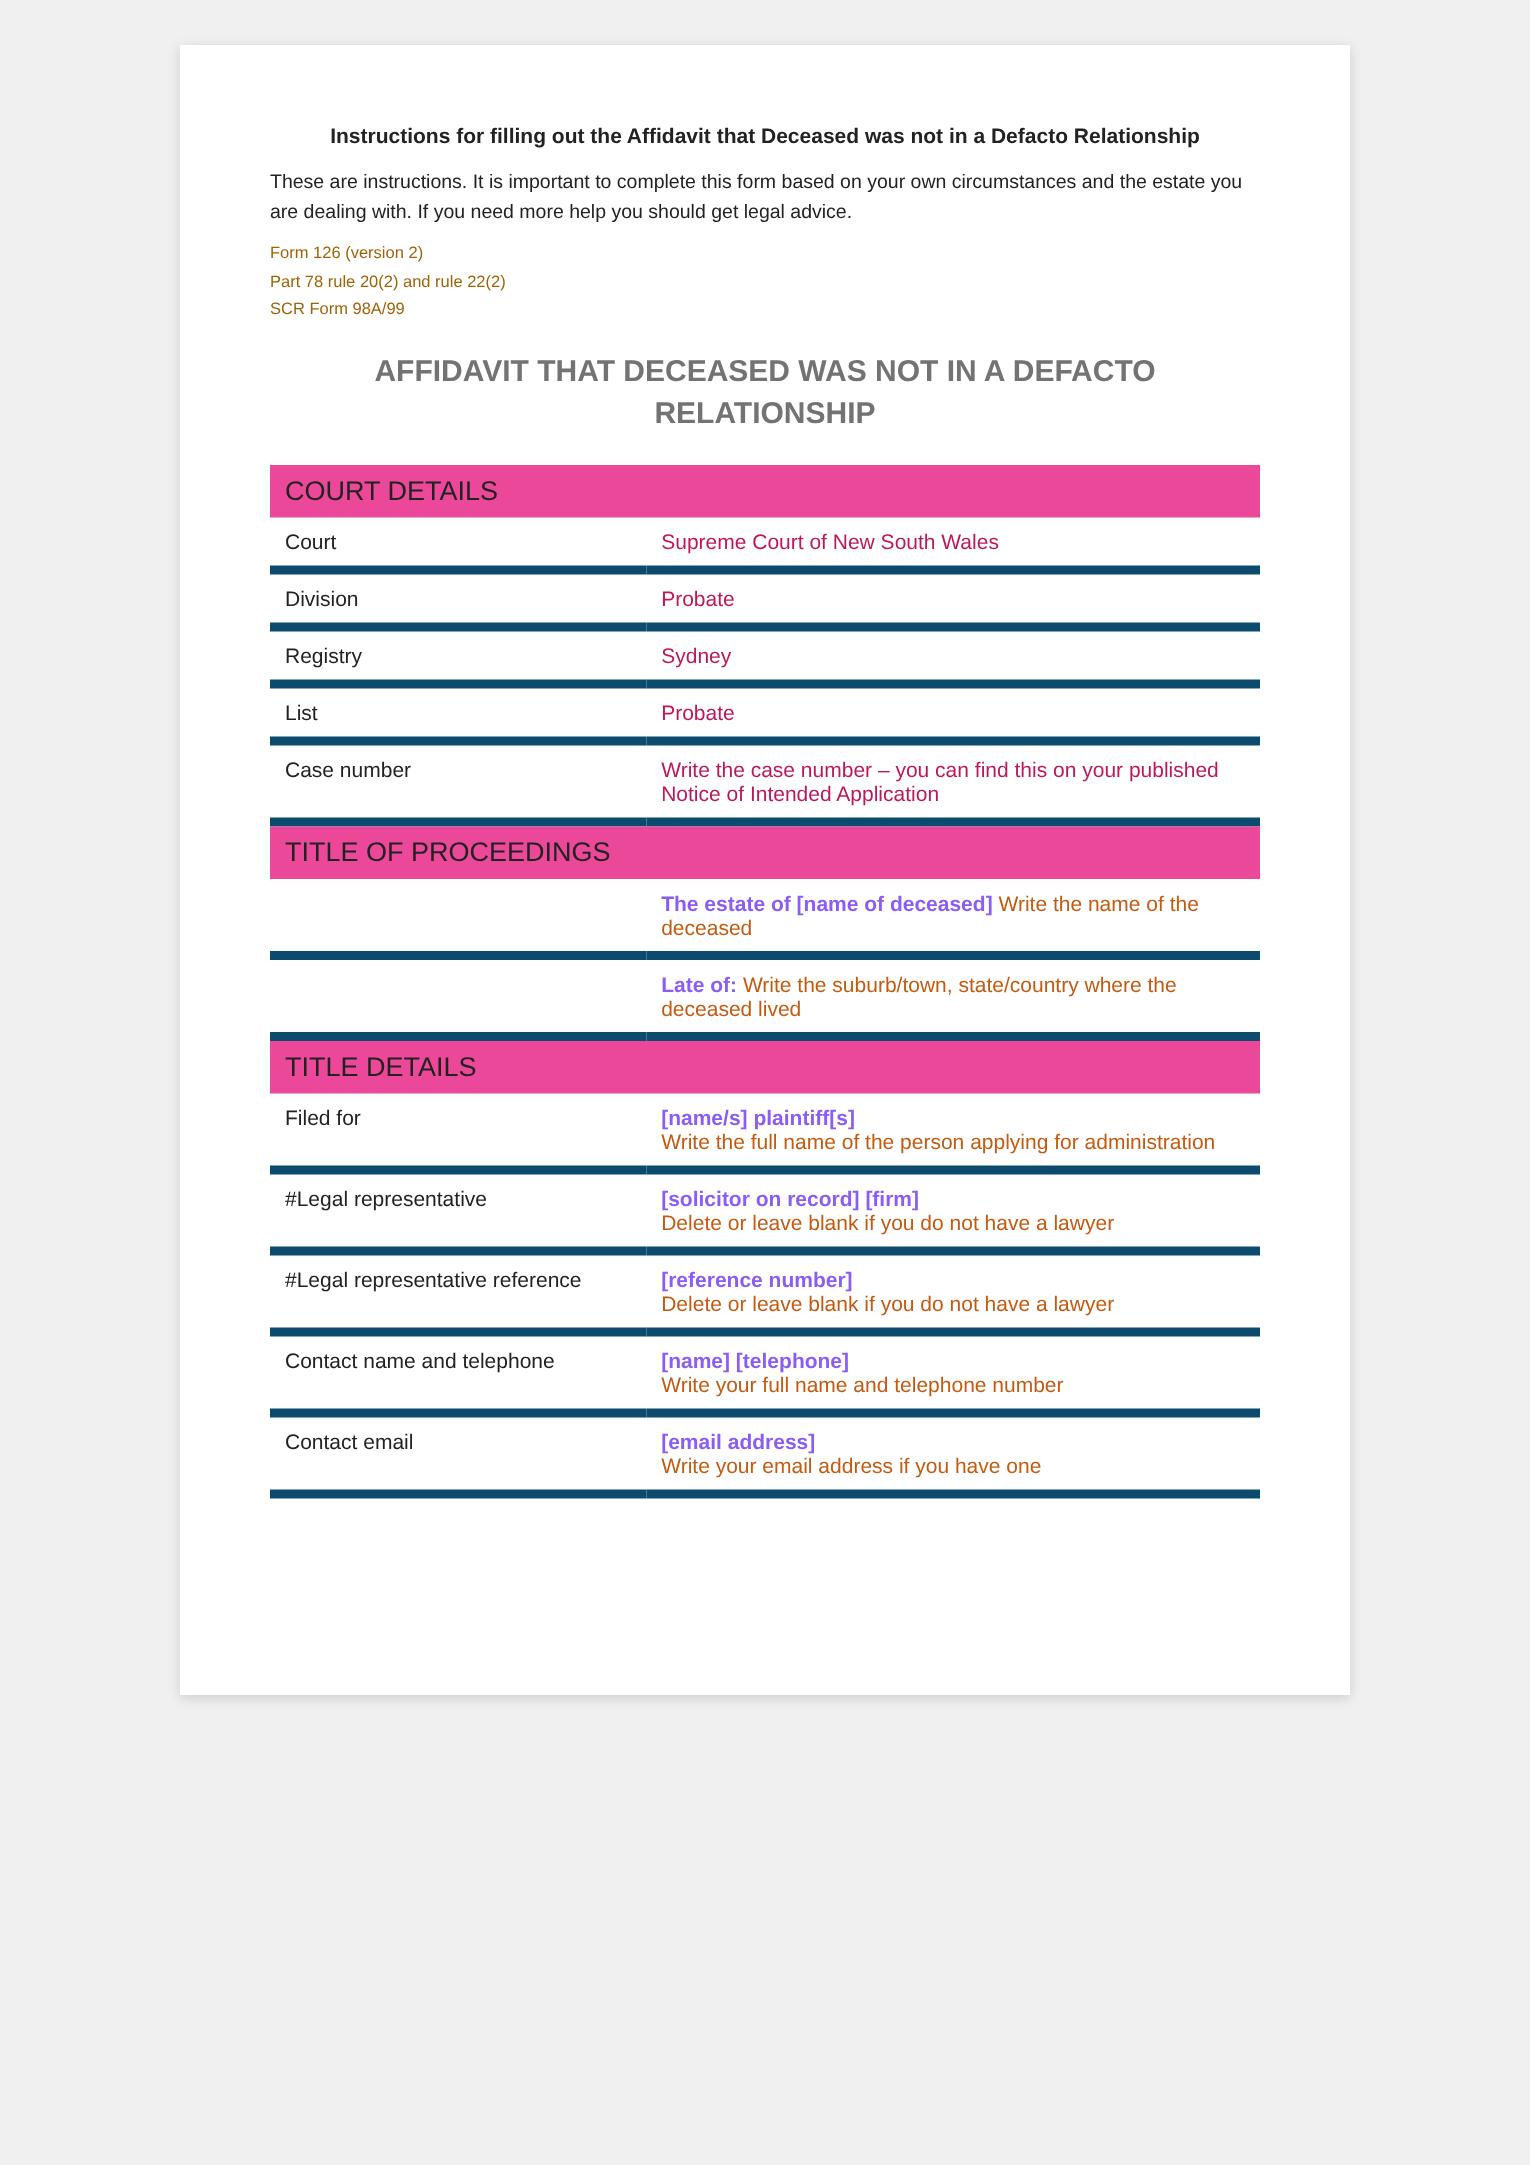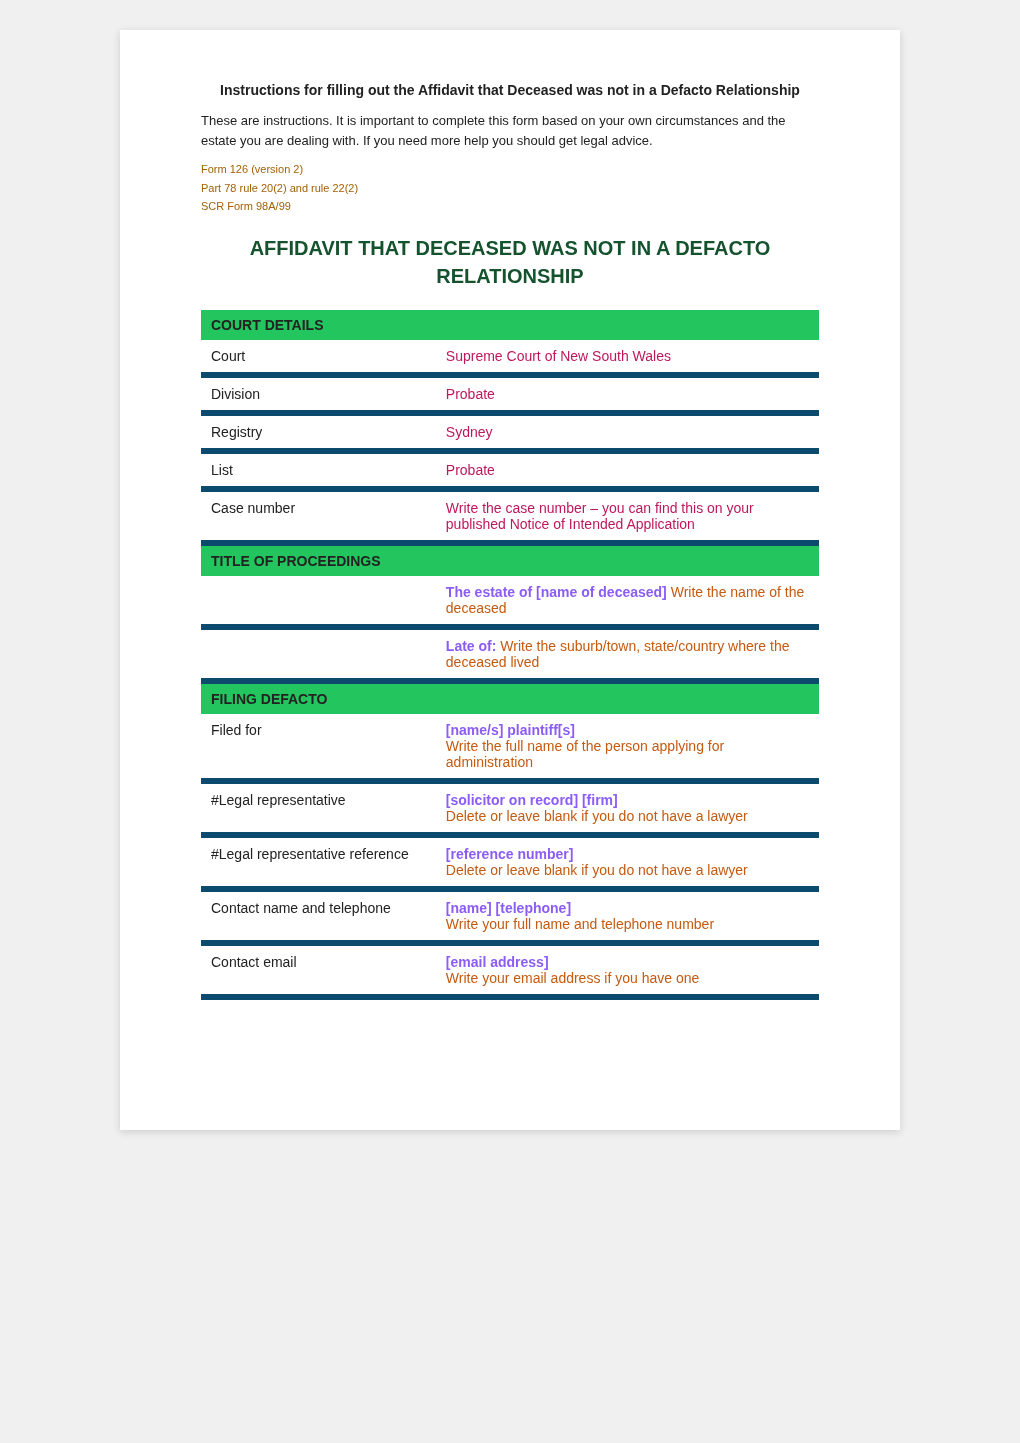--- a/index.html
+++ b/index.html
@@ -15,21 +15,21 @@
       color: #222;
       display: flex;
       justify-content: center;
       padding: 30px 20px;
     }
 
     .page {
       background: #fff;
       width: 780px;
       min-height: 1100px;
-      padding: 50px 81px;
+      padding: 50px 60px;
       box-shadow: 0 2px 8px rgba(0,0,0,0.15);
     }
 
     .instructions-title {
       text-align: center;
       font-weight: bold;
       font-size: 14px;
       margin-bottom: 10px;
       line-height: 1.5;
     }
@@ -45,30 +45,30 @@
       font-size: 11px;
       color: #a16207;
       line-height: 1.7;
       margin-bottom: 18px;
     }
 
     .main-title {
       text-align: center;
       font-weight: bold;
       font-size: 20px;
-      color: #14532d;
+      color: #737373;
       margin-bottom: 20px;
       line-height: 1.4;
       text-transform: uppercase;
     }
 
     .section-header {
-      background: #22c55e;
-      font-weight: bold;
-      font-size: 14px;
+      background: #ec4899;
+      font-weight: normal;
+      font-size: 18px;
       padding: 7px 10px;
       margin-bottom: 0;
     }
 
     .details-table {
       width: 100%;
       border-collapse: collapse;
       margin-bottom: 0;
     }
 
@@ -180,21 +180,21 @@
         <td>
           <span class="bold-bracket">Late of:</span>
           <span class="orange-text"> Write the suburb/town, state/country where the deceased lived</span>
         </td>
       </tr>
     </tbody>
       </table>
   </div>
 
   <div class="section-block">
-    <div class="section-header">FILING DEFACTO</div>
+    <div class="section-header">TITLE DETAILS</div>
     <table class="details-table">
       <tbody>
           <tr>
         <td>Filed for</td>
         <td>
           <span class="bold-bracket">[name/s] plaintiff[s]</span><br>
           <span class="orange-text">Write the full name of the person applying for administration</span>
         </td>
       </tr>
       <tr>

